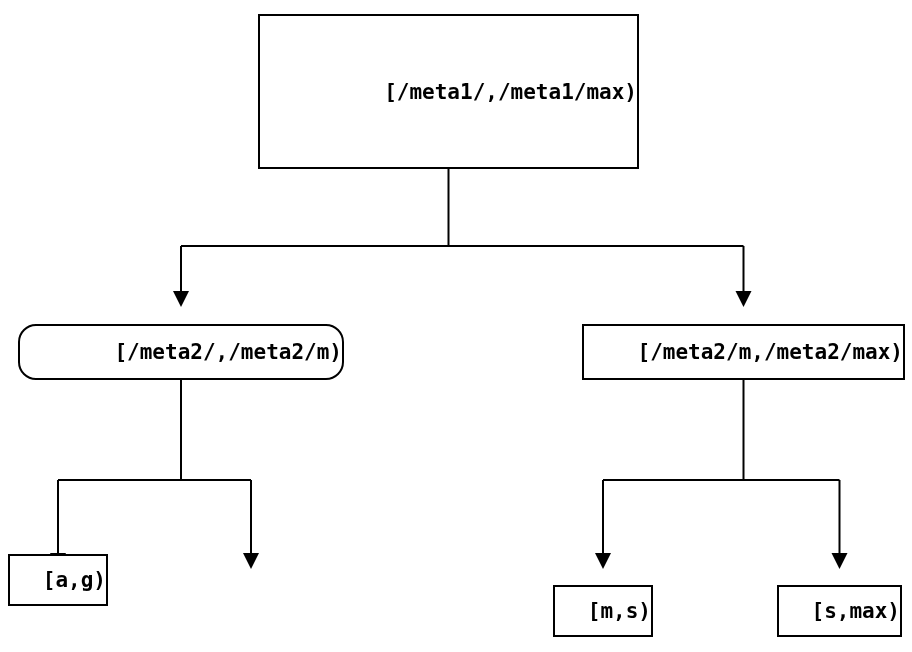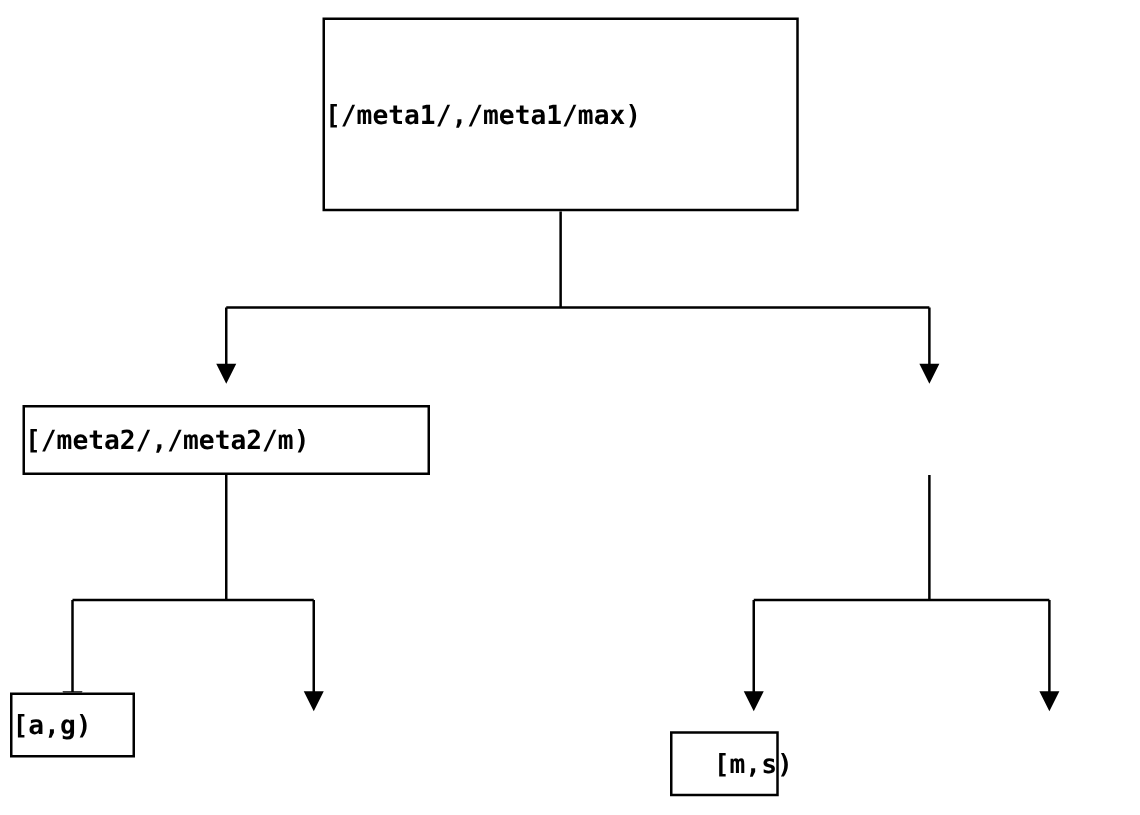--- a/index.html
+++ b/index.html
@@ -23,33 +23,33 @@
     height: 652px;
   }
   .node {
     position: absolute;
     box-sizing: border-box;
     border: 2px solid #000000;
     background: #ffffff;
     color: #000000;
     display: flex;
     align-items: center;
-    justify-content: flex-start;
+    justify-content: flex-end;
     font-family: "DejaVu Sans Mono", "Liberation Mono", monospace;
     font-size: 21px;
     font-weight: bold;
     white-space: nowrap;
     letter-spacing: 0;
   }
   .node-root     { left: 258px; top: 14px;  width: 381px; height: 155px; }
-  .node-left     { left: 18px;  top: 324px; width: 326px; height: 56px;  }
+  .node-left     { left: 18px;  top: 324px; width: 326px; height: 56px; border-radius: 18px;  }
   .node-right    { left: 582px; top: 324px; width: 323px; height: 56px;  }
   .node-leaf-ag  { left: 8px;   top: 554px; width: 100px; height: 52px;  }
   .node-leaf-gm  { left: 203px; top: 585px; width: 96px;  height: 52px;  }
-  .node-leaf-ms  { left: 536px; top: 585px; width: 87px; height: 52px; padding-left: 33px;  }
+  .node-leaf-ms  { left: 553px; top: 585px; width: 100px; height: 52px; padding-left: 33px;  }
   .node-leaf-smax{ left: 777px; top: 585px; width: 125px; height: 52px;  }
 </style>
 </head>
 <body>
 
 <div class="canvas">
 
   <svg class="edges-svg" width="912" height="652" viewBox="0 0 912 652" xmlns="http://www.w3.org/2000/svg">
     <g stroke="#000000" stroke-width="2" fill="none">
 
@@ -79,24 +79,30 @@
   </svg>
 
   <div class="node node-root">
     <span>[/meta1/,/meta1/max)</span>
   </div>
 
   <div class="node node-left">
     <span>[/meta2/,/meta2/m)</span>
   </div>
 
+  <div class="node node-right">
+    <span>[/meta2/m,/meta2/max)</span>
+  </div>
 
   <div class="node node-leaf-ag">
     <span>[a,g)</span>
   </div>
 
 
   <div class="node node-leaf-ms">
     <span>[m,s)</span>
   </div>
 
+  <div class="node node-leaf-smax">
+    <span>[s,max)</span>
+  </div>
 
 </div>
 
 </body></html>

